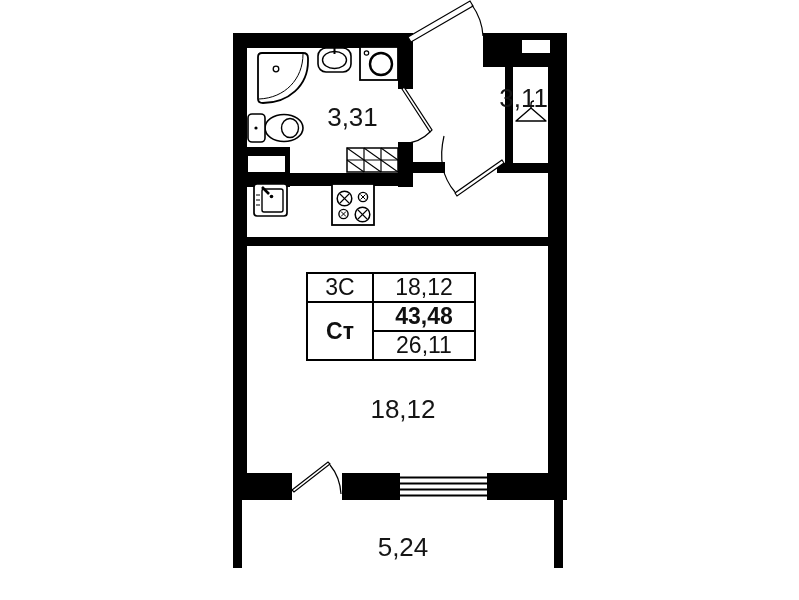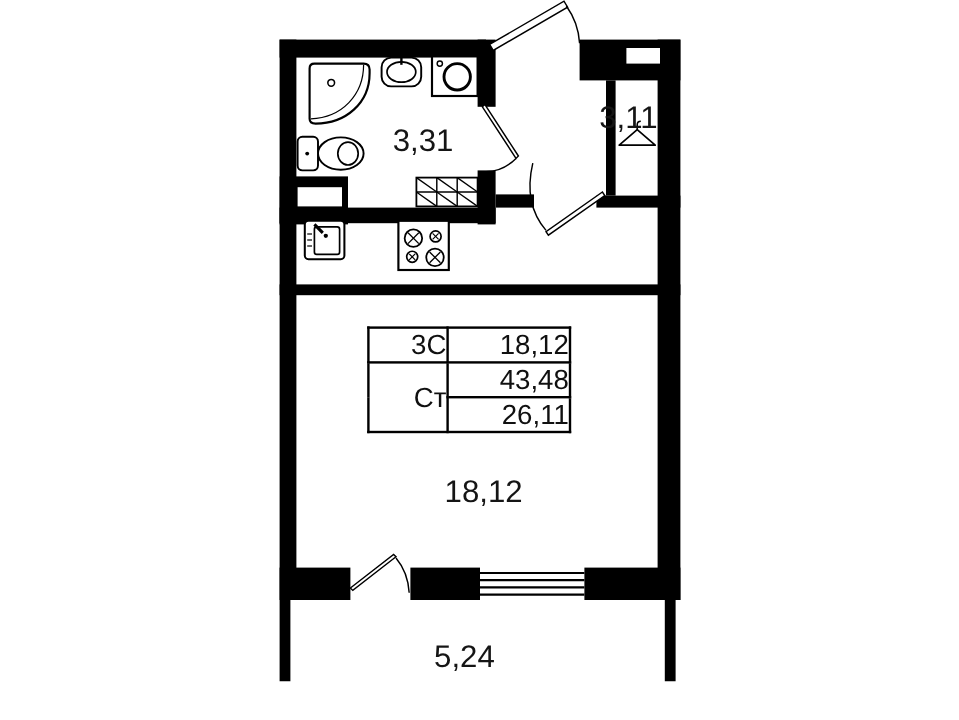--- a/index.html
+++ b/index.html
@@ -23,29 +23,29 @@
   }
   #spec-table{
     position:absolute;
     left:306px;top:272px;
     border-collapse:collapse;
     font-size:23px;
     color:#101010;
   }
   #spec-table td{
     border:2.5px solid #000;
-    text-align:right;
+    text-align:center;
     vertical-align:middle;
     padding:0;
     background:#ffffff;
   }
   #spec-table td.c1{width:64px;}
   #spec-table td.c2{width:100px;}
   #spec-table tr.r1{height:26px;}
-  #spec-table tr.r2{height:27px;}
+  #spec-table tr.r2{height:27px;font-weight:bold;}
   #spec-table tr.r3{height:29px;padding-left:20px;}
 </style>
 </head>
 <body>
 
 <div id="canvas">
 
   <svg id="plan-svg" width="799" height="600" viewBox="0 0 799 600">
 
     <g fill="#000000" stroke="none">
@@ -194,21 +194,21 @@
       <path d="M531,108 L531,104 Q531,101 534,101" fill="none" stroke="#000" stroke-width="1.3"></path>
     </g>
   </svg>
 
   <div class="room-label" style="left:300px;top:104px;width:105px;">3,31</div>
 
   <div class="room-label" style="left:442px;top:85px;width:106px;text-align:right;">3,11</div>
 
   <div class="room-label" style="left:340px;top:396px;width:126px;">18,12</div>
 
-  <div class="room-label" style="left:324px;top:534px;width:126px;">5,24</div>
+  <div class="room-label" style="left:340px;top:534px;width:126px;">5,24</div>
 
   <table id="spec-table">
     <tbody>
         <tr class="r1">
       <td class="c1">3С</td>
       <td class="c2">18,12</td>
     </tr>
     <tr class="r2">
       <td class="c1" rowspan="2">Ст</td>
       <td class="c2">43,48</td>

